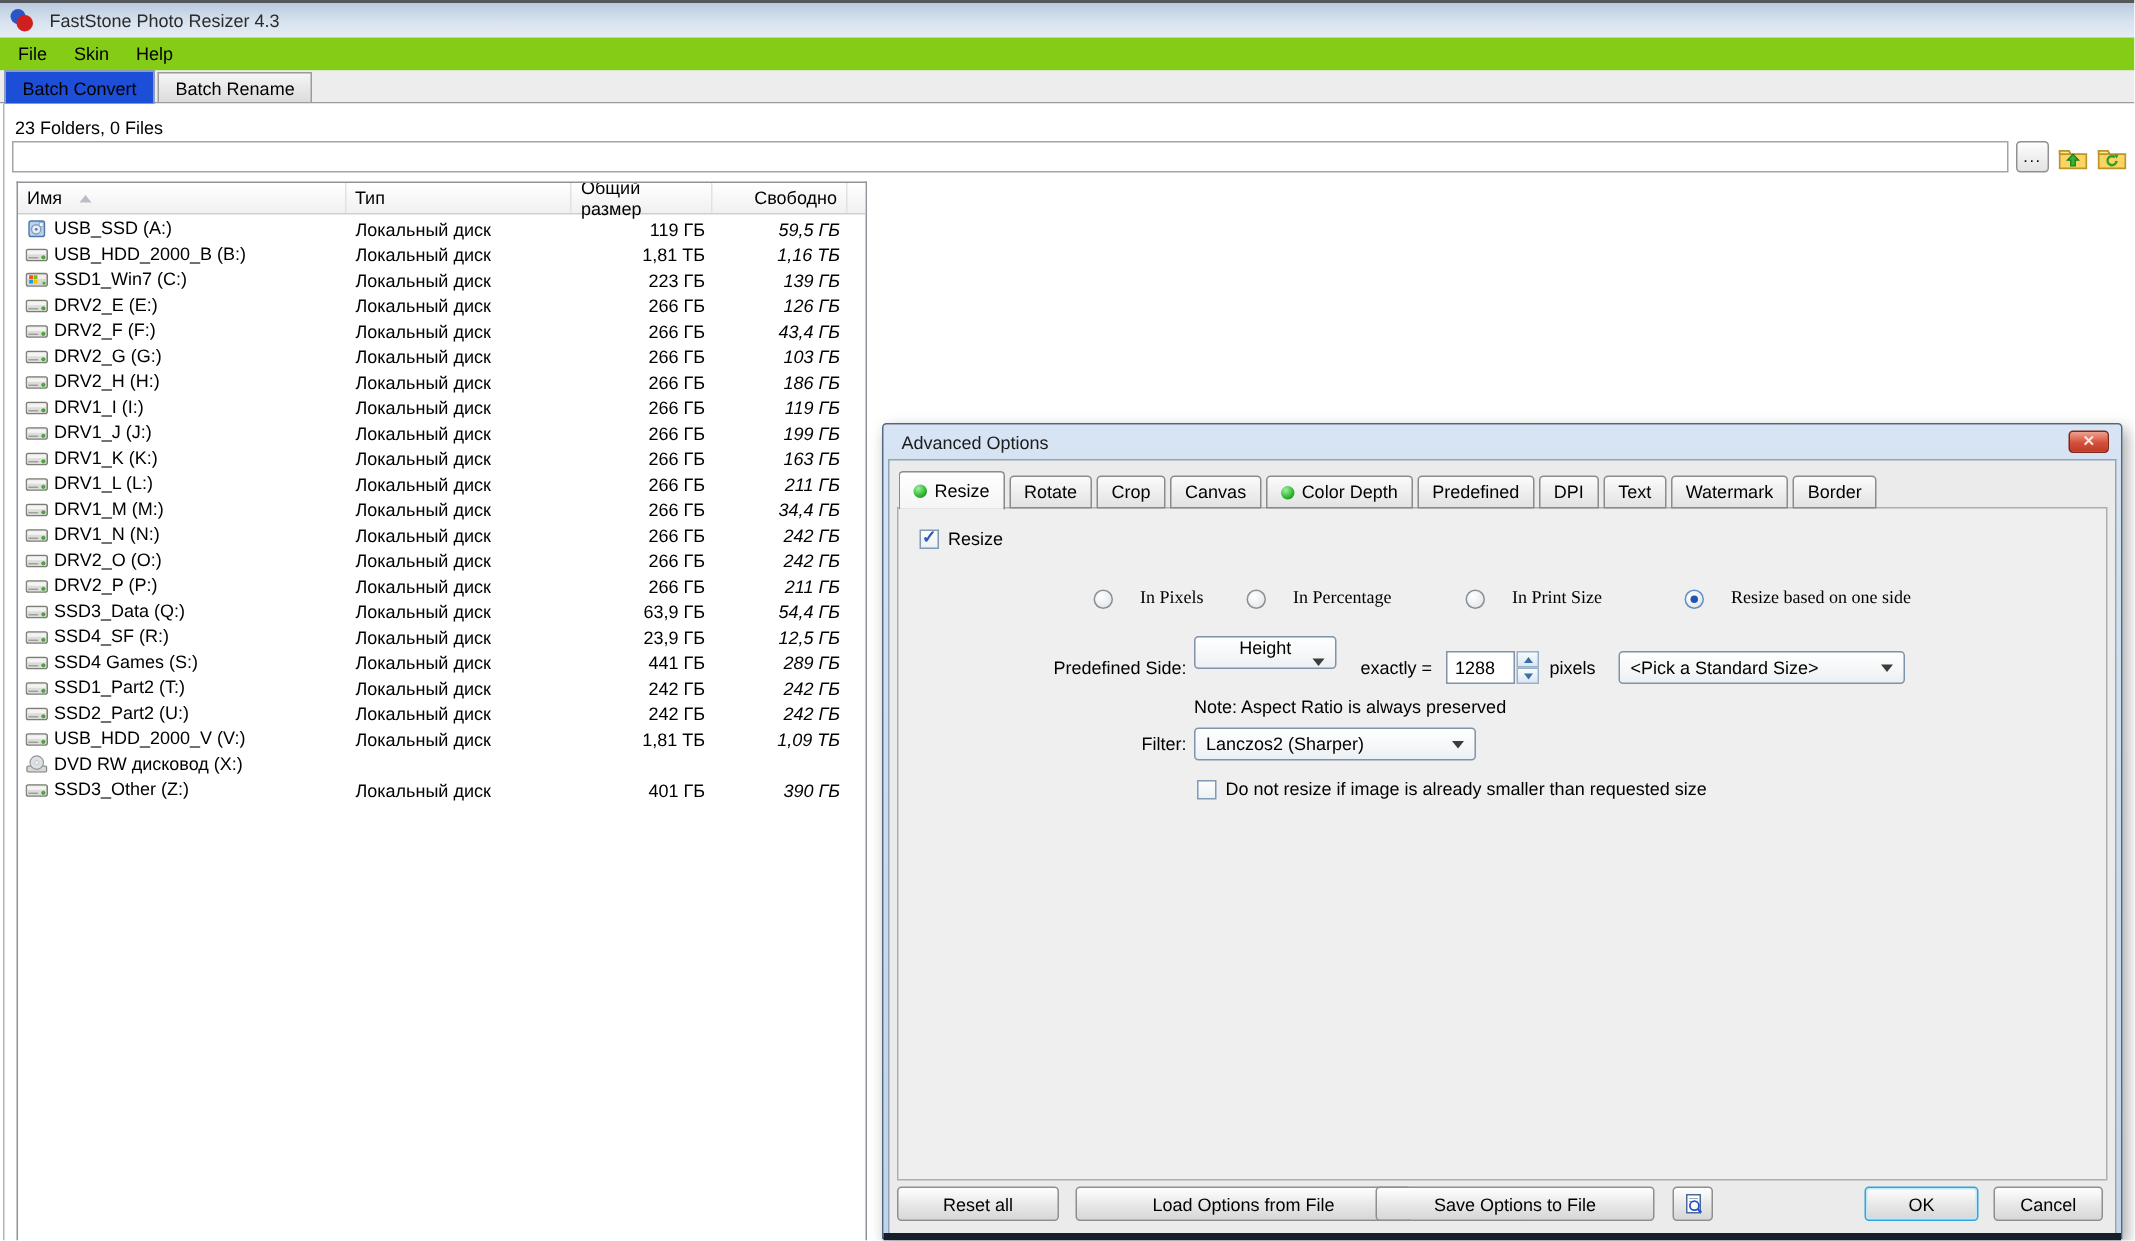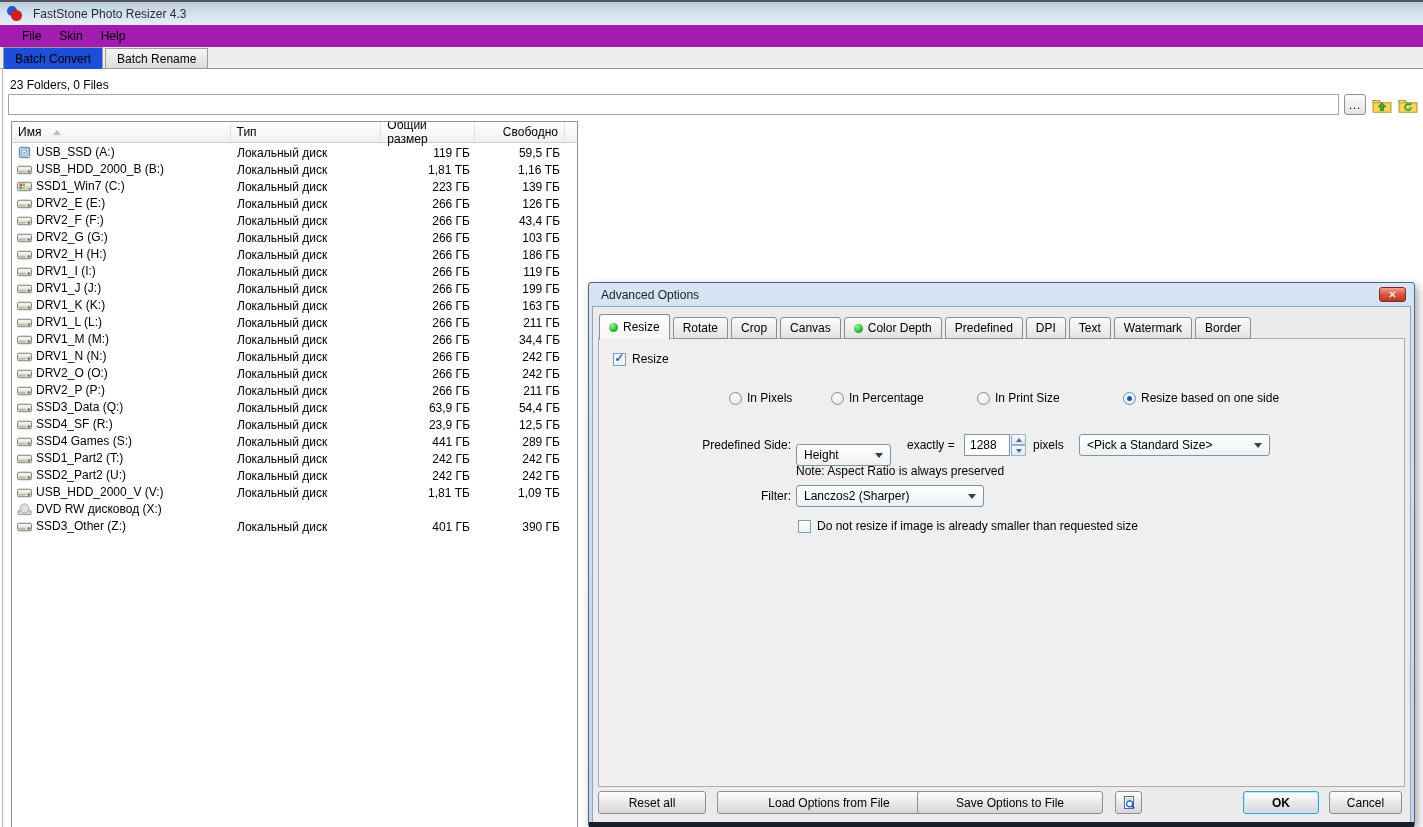--- a/index.html
+++ b/index.html
@@ -6,21 +6,21 @@
   html,body{width:1423px;height:827px;}
   body{position:relative;font-family:"Liberation Sans",sans-serif;font-size:12px;color:#000;background:#fff;overflow:hidden;}
 
   
   .titlebar{height:25px;background:linear-gradient(#b9cadd,#d8e3ef 55%,#e6edf5);border-top:2px solid #53575c;display:flex;align-items:center;padding-left:7px;}
   .app-icon{width:17px;height:17px;position:relative;margin-right:9px;flex:0 0 auto;}
   .app-icon .ball-blue{position:absolute;left:0;top:1px;width:10px;height:10px;border-radius:50%;background:#2a55c4;}
   .app-icon .ball-red{position:absolute;left:4px;top:5px;width:11px;height:11px;border-radius:50%;background:#cf1f1f;}
   .title-text{color:#2b2b2b;}
 
-  .menubar{height:22px;background:#a21caf;display:flex;align-items:center;padding-left:13px;}
+  .menubar{height:22px;background:#84cc16;display:flex;align-items:center;padding-left:3px;}
   .menu-item{padding:3px 9px;cursor:default;}
 
   .tabstrip{height:22px;background:#ededed;border-bottom:1px solid #9b9b9b;display:flex;align-items:flex-end;padding-left:3px;}
   .main-tab{height:20px;display:flex;align-items:center;padding:0 11px;background:linear-gradient(#f5f5f5,#dcdcdc);border:1px solid #9b9b9b;border-bottom:none;margin-right:2px;position:relative;}
   .main-tab.active{background:#1d4ed8;height:22px;margin-bottom:-1px;z-index:2;}
 
   .content{position:absolute;left:0;top:69px;right:0;bottom:0;background:#fff;}
   .left-frame{position:absolute;left:2px;top:0;bottom:0;width:1px;background:#b4b4b4;}
 
   .status-line{position:absolute;left:10px;top:9px;}
@@ -42,21 +42,21 @@
   .th-total{width:94px;}
   .th-free{width:90px;}
   .th-fill{flex:1;border-right:none;}
   .sort-arrow{width:0;height:0;border-left:4px solid transparent;border-right:4px solid transparent;border-bottom:5px solid #b9bec6;margin-left:12px;}
   .trow{height:17px;display:flex;align-items:flex-end;}
   .c-name{width:219px;display:flex;align-items:center;gap:4px;padding-left:4px;overflow:hidden;white-space:nowrap;}
   .icon-slot{width:16px;height:16px;flex:0 0 auto;display:flex;align-items:center;justify-content:center;}
   .icon-slot svg{width:15px;height:15px;display:block;}
   .c-type{width:151px;padding-left:6px;white-space:nowrap;}
   .c-total{width:94px;text-align:right;padding-right:6px;white-space:nowrap;}
-  .c-free{width:90px;text-align:right;padding-right:6px;white-space:nowrap;}
+  .c-free{width:90px;text-align:right;padding-right:6px;white-space:nowrap;font-style:italic;}
 
   
   .dialog{position:absolute;left:588px;top:282px;width:827px;height:544px;background:linear-gradient(#d6e4f4,#c2d4e9);border:1px solid #51677f;border-radius:3px 3px 0 0;padding:0 3px;box-shadow:3px 4px 10px rgba(0,0,0,0.35);}
   .dialog-titlebar{height:23px;display:flex;align-items:center;position:relative;}
   .dialog-title{padding-left:9px;color:#1c1c1c;}
   .close-btn{position:absolute;right:5px;top:4px;width:27px;height:15px;background:linear-gradient(#efa18f,#d4503c 55%,#bc3a27);border:1px solid #7e281c;border-radius:3px;color:#f3e6e4;display:flex;align-items:center;justify-content:center;font-size:10px;font-weight:bold;line-height:1;}
   .dialog-body{height:516px;background:#ebebeb;border:1px solid #8fa5bb;border-bottom:none;position:relative;}
   .dialog-bottombar{height:5px;margin:0 -3px;background:#161e29;}
 
   .dlg-tabs{position:absolute;left:6px;top:6px;right:6px;height:26px;display:flex;align-items:flex-end;z-index:2;}
@@ -67,54 +67,54 @@
   .dlg-panel{position:absolute;left:5px;top:31px;right:5px;height:449px;border:1px solid #aeaeae;background:#efefef;}
 
   .cb{width:13px;height:13px;border:1px solid #7f9bb7;background:linear-gradient(#fdfdfd,#edf1f5);display:inline-flex;align-items:center;justify-content:center;flex:0 0 auto;}
   .cb.checked::after{content:"\2713";color:#2c5fb8;font-size:12px;font-weight:bold;margin-top:-2px;}
   .radio{width:13px;height:13px;border-radius:50%;border:1px solid #8a8f94;background:radial-gradient(circle at 35% 30%,#ffffff,#dde1e5);flex:0 0 auto;display:flex;align-items:center;justify-content:center;}
   .radio.sel{border-color:#5e90c8;}
   .radio.sel::after{content:"";width:5px;height:5px;border-radius:50%;background:#1f54b0;}
 
   .ctl-row{position:absolute;display:flex;align-items:center;gap:6px;}
   .resize-cb-row{left:14px;top:13px;}
-  .mode{position:absolute;top:52px;display:flex;align-items:flex-end;gap:5px;}
+  .mode{position:absolute;top:52px;display:flex;align-items:flex-end;gap:18px;font-family:Liberation Serif, serif;}
   .mode:nth-child(1){left:130px;}
   .mode:nth-child(2){left:232px;}
   .mode:nth-child(3){left:378px;}
   .mode:nth-child(4){left:524px;}
 
   .lbl-right{position:absolute;width:192px;text-align:right;left:0;}
   .lbl-predef{top:99px;}
   .lbl-filter{top:150px;}
   .lbl-plain{position:absolute;}
 
   .dd{position:absolute;height:22px;border:1px solid #7f93a9;border-radius:3px;background:linear-gradient(#ffffff,#edf0f3);display:flex;align-items:center;padding:0 7px;}
   .dd-arrow{width:0;height:0;border-left:4px solid transparent;border-right:4px solid transparent;border-top:5px solid #3c3c3c;margin-left:auto;}
-  .dd-side{left:197px;top:105px;width:95px;}
+  .dd-side{left:197px;top:85px;width:95px;flex-direction:column;}
   .dd-standard{left:480px;top:95px;width:191px;}
   .dd-filter{left:197px;top:146px;width:188px;}
 
   .exactly-lbl{left:308px;top:99px;}
   .num-input{position:absolute;left:365px;top:95px;width:46px;height:22px;border:1px solid #7f93a9;background:#fff;font:inherit;padding:0 5px;}
   .spinner{position:absolute;left:412px;top:95px;width:15px;height:22px;display:flex;flex-direction:column;}
   .spin-btn{flex:1;border:1px solid #98b0c8;background:linear-gradient(#f6fafd,#dde7f0);display:flex;align-items:center;justify-content:center;}
   .tri-up{width:0;height:0;border-left:3px solid transparent;border-right:3px solid transparent;border-bottom:4px solid #3a6ea5;}
   .tri-down{width:0;height:0;border-left:3px solid transparent;border-right:3px solid transparent;border-top:4px solid #3a6ea5;}
   .pixels-lbl{left:434px;top:99px;}
   .note-lbl{left:197px;top:125px;}
   .smaller-cb-row{left:199px;top:180px;}
 
   .btn{position:absolute;height:23px;border:1px solid #8f8f8f;border-radius:3px;background:linear-gradient(#ffffff,#e9e9e9 50%,#d7d7d7);display:flex;align-items:center;justify-content:center;font:inherit;}
   .btn-reset{left:5px;top:484px;width:108px;}
   .btn-load{left:124px;top:484px;width:224px;}
   .btn-save{left:324px;top:484px;width:186px;}
   .btn-preview{left:522px;top:484px;width:27px;}
   .btn-preview svg{width:16px;height:16px;display:block;}
-  .btn-ok{left:650px;top:484px;width:76px;border:1px solid #38a3d8;box-shadow:inset 0 0 0 1px #bfe8fb;font-weight:bold;}
+  .btn-ok{left:650px;top:484px;width:76px;border:1px solid #38a3d8;box-shadow:inset 0 0 0 1px #bfe8fb;}
   .btn-cancel{left:736px;top:484px;width:73px;}
 </style>
 </head>
 <body>
 
 <div class="titlebar">
   <span class="app-icon">
       <span class="ball-blue"></span>
       <span class="ball-red"></span>
     </span>

